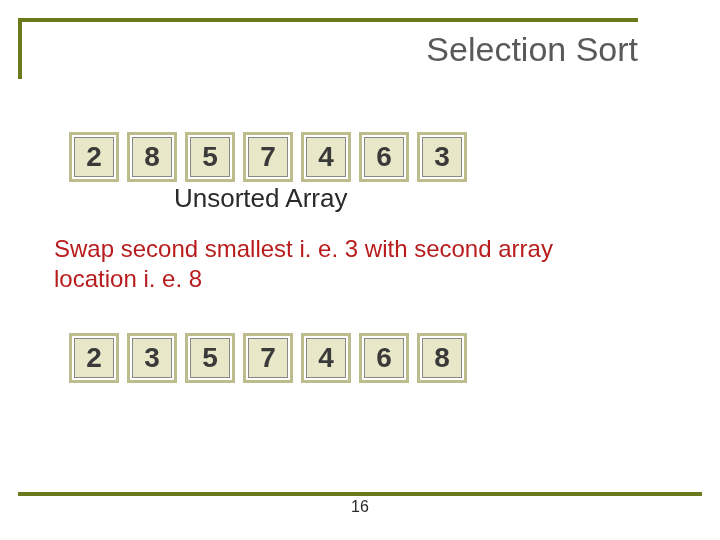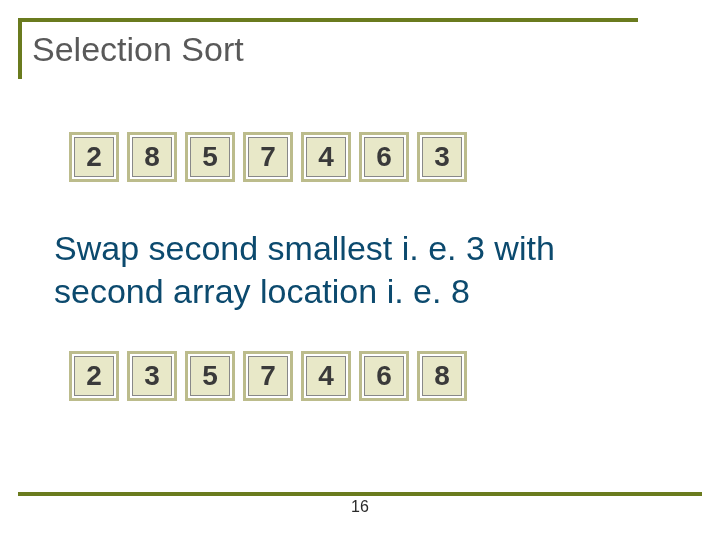--- a/index.html
+++ b/index.html
@@ -21,20 +21,21 @@
     border-left: 4px solid #6a7b1e;
     border-top: 4px solid #6a7b1e;
     margin-left: 18px;
     padding: 8px 0 10px 10px;
     width: 620px;
   }
   .title {
     font-size: 34px;
     color: #595959;
     font-family: Arial, Helvetica, sans-serif;
+    text-align: right;
   }
   .content {
     padding: 58px 0 0 74px;
   }
   .array-row {
     display: flex;
     gap: 18px;
   }
   .cell {
     width: 40px;
@@ -49,23 +50,23 @@
     font-size: 28px;
     font-weight: bold;
     color: #3a3a3a;
   }
   .label {
     font-size: 26px;
     color: #2a2a2a;
     margin: 6px 0 0 100px;
   }
   .desc {
-    font-size: 34px;
-    color: #0c4a6e;
-    margin: 50px 0 0 -20px;
+    font-size: 24px;
+    color: #b91c1c;
+    margin: 20px 0 0 -20px;
     max-width: 560px;
     line-height: 1.25;
   }
   .array-row.second {
     margin-top: 44px;
   }
   .footer-line {
     position: absolute;
     bottom: 44px;
     left: 18px;
@@ -94,20 +95,21 @@
   <div class="content">
     <div class="array-row">
       <div class="cell">2</div>
       <div class="cell">8</div>
       <div class="cell">5</div>
       <div class="cell">7</div>
       <div class="cell">4</div>
       <div class="cell">6</div>
       <div class="cell">3</div>
     </div>
+    <div class="label">Unsorted Array</div>
 
     <div class="desc">Swap second smallest i. e. 3 with second array location i. e. 8</div>
 
     <div class="array-row second">
       <div class="cell">2</div>
       <div class="cell">3</div>
       <div class="cell">5</div>
       <div class="cell">7</div>
       <div class="cell">4</div>
       <div class="cell">6</div>

